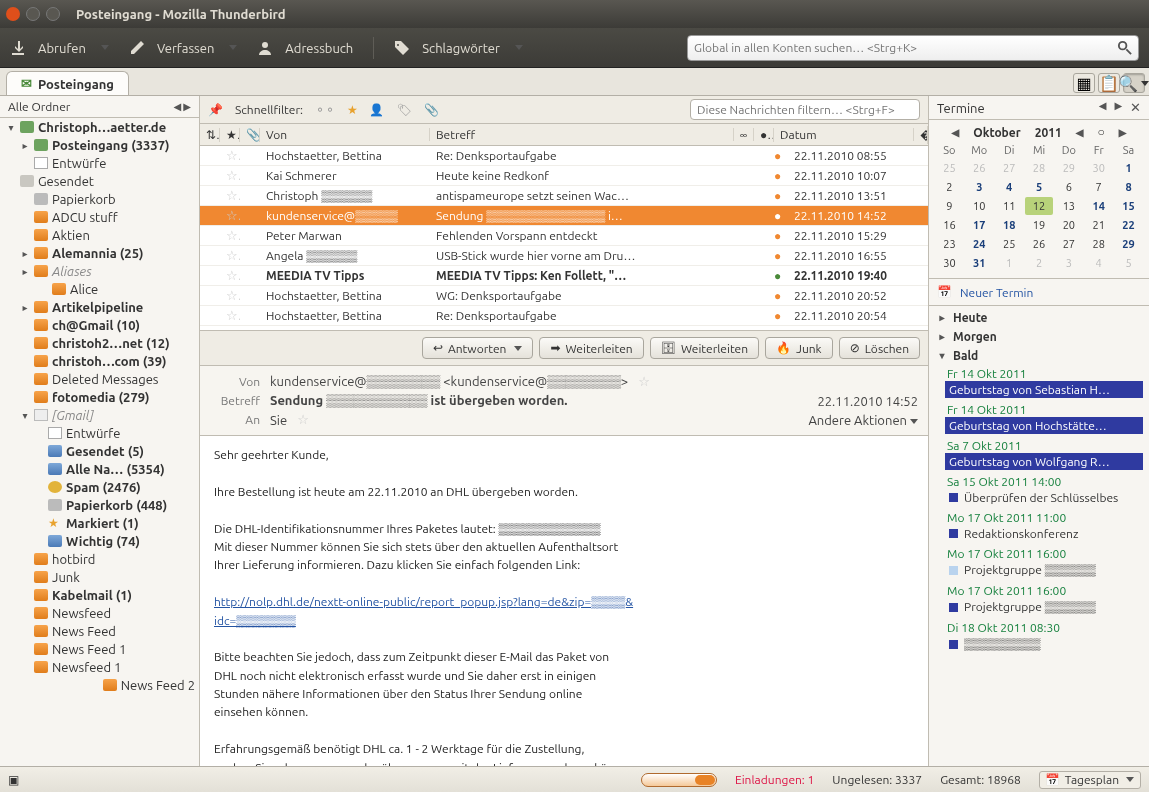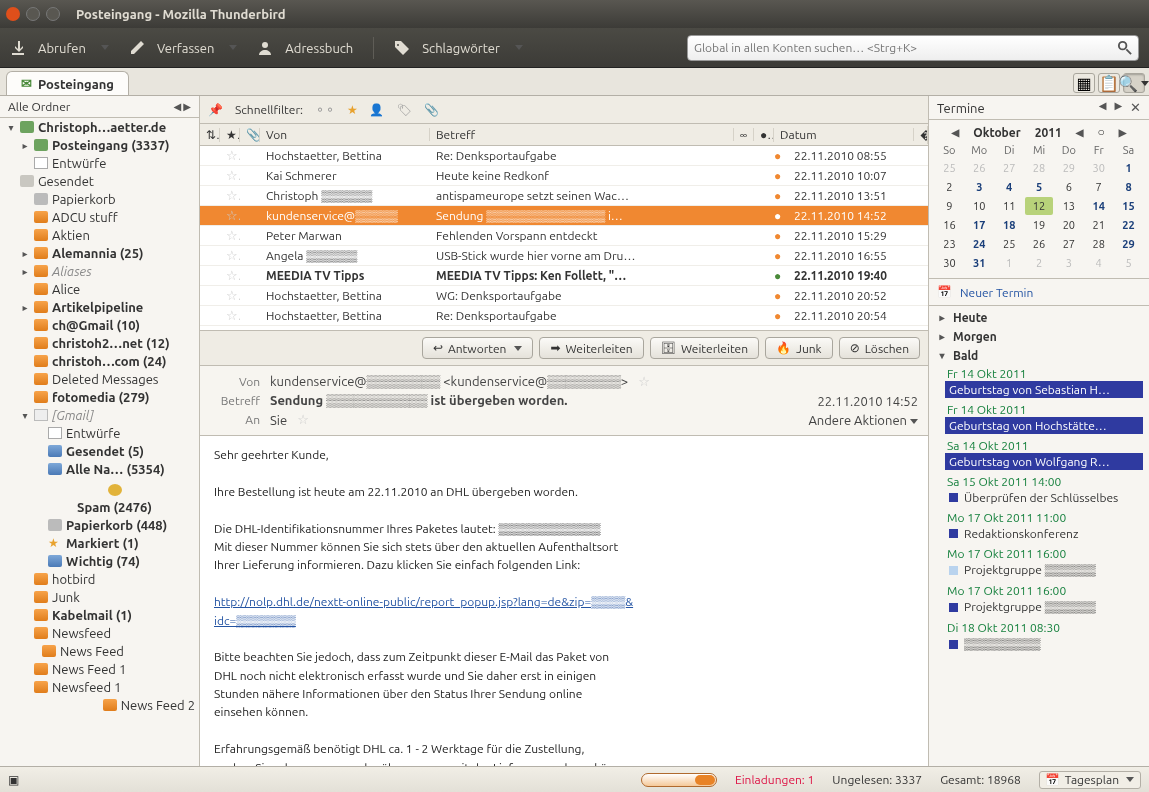--- a/index.html
+++ b/index.html
@@ -198,21 +198,21 @@
         <div class="node" style="padding-left: 20px;">
           <span class="tw">▸</span>
           <span class="fico folder"></span>
           <span class="bold ">Alemannia (25)</span>
         </div>
         <div class="node" style="padding-left: 20px;">
           <span class="tw">▸</span>
           <span class="fico folder"></span>
           <span class="grey">Aliases</span>
         </div>
-        <div class="node" style="padding-left: 20px;">
+        <div class="node" style="padding-left: 20px; margin-left: 18px;">
           <span class="tw"></span>
           <span class="fico folder"></span>
           <span class="">Alice</span>
         </div>
         <div class="node" style="padding-left: 20px;">
           <span class="tw">▸</span>
           <span class="fico folder"></span>
           <span class="bold ">Artikelpipeline</span>
         </div>
         <div class="node" style="padding-left: 20px;">
@@ -221,21 +221,21 @@
           <span class="bold ">ch@Gmail (10)</span>
         </div>
         <div class="node" style="padding-left: 20px;">
           <span class="tw"></span>
           <span class="fico folder"></span>
           <span class="bold ">christoh2…net (12)</span>
         </div>
         <div class="node" style="padding-left: 20px;">
           <span class="tw"></span>
           <span class="fico folder"></span>
-          <span class="bold ">christoh…com (24)</span>
+          <span class="bold ">christoh…com (39)</span>
         </div>
         <div class="node" style="padding-left: 20px;">
           <span class="tw"></span>
           <span class="fico folder"></span>
           <span class="">Deleted Messages</span>
         </div>
         <div class="node" style="padding-left: 20px;">
           <span class="tw"></span>
           <span class="fico folder"></span>
           <span class="bold ">fotomedia (279)</span>
@@ -253,21 +253,21 @@
         <div class="node" style="padding-left: 34px;">
           <span class="tw"></span>
           <span class="fico folder-b"></span>
           <span class="bold ">Gesendet (5)</span>
         </div>
         <div class="node" style="padding-left: 34px;">
           <span class="tw"></span>
           <span class="fico folder-b"></span>
           <span class="bold ">Alle Na… (5354)</span>
         </div>
-        <div class="node" style="padding-left: 34px; flex-direction: column;">
+        <div class="node" style="padding-left: 34px;">
           <span class="tw"></span>
           <span class="fico spam"></span>
           <span class="bold ">Spam (2476)</span>
         </div>
         <div class="node" style="padding-left: 34px;">
           <span class="tw"></span>
           <span class="fico trash"></span>
           <span class="bold ">Papierkorb (448)</span>
         </div>
         <div class="node" style="padding-left: 34px;">
@@ -293,21 +293,21 @@
         <div class="node" style="padding-left: 20px;">
           <span class="tw"></span>
           <span class="fico folder"></span>
           <span class="bold ">Kabelmail (1)</span>
         </div>
         <div class="node" style="padding-left: 20px;">
           <span class="tw"></span>
           <span class="fico folder"></span>
           <span class="">Newsfeed</span>
         </div>
-        <div class="node" style="padding-left: 28px;">
+        <div class="node" style="padding-left: 20px;">
           <span class="tw"></span>
           <span class="fico folder"></span>
           <span class="">News Feed</span>
         </div>
         <div class="node" style="padding-left: 20px;">
           <span class="tw"></span>
           <span class="fico folder"></span>
           <span class="">News Feed 1</span>
         </div>
         <div class="node" style="padding-left: 20px;">
@@ -325,20 +325,21 @@
 
   <div class="center">
     <div class="qfilter">
       <span style="color:#777">📌</span>
       <span>Schnellfilter:</span>
       <span style="color:#999">⚬⚬</span>
       <span style="color:#e8a22e">★</span>
       <span style="color:#999">👤</span>
       <span style="color:#999">🏷</span>
       <span style="color:#999">📎</span>
+      <input placeholder="Diese Nachrichten filtern… &lt;Strg+F&gt;" style="">
     </div>
     <div class="msg-head">
       <div class="col c-th">⇅</div>
       <div class="col c-star">★</div>
       <div class="col c-att">📎</div>
       <div class="col c-from">Von</div>
       <div class="col c-subj">Betreff</div>
       <div class="col c-link">∞</div>
       <div class="col c-dot">●</div>
       <div class="col c-date">Datum</div>
@@ -576,21 +577,21 @@
       <span>Neuer Termin</span>
     </div>
     <div class="agenda" id="agenda">
         <div class="ag-sec"><span class="tw">▸</span>Heute</div>
         <div class="ag-sec"><span class="tw">▸</span>Morgen</div>
         <div class="ag-sec"><span class="tw">▾</span>Bald</div>
         <div class="ag-date">Fr 14 Okt 2011</div>
         <div class="ag-item hi">Geburtstag von Sebastian H…</div>
         <div class="ag-date">Fr 14 Okt 2011</div>
         <div class="ag-item hi">Geburtstag von Hochstätte…</div>
-        <div class="ag-date">Sa 14 Okt 2011</div>
+        <div class="ag-date">Sa 7 Okt 2011</div>
         <div class="ag-item hi">Geburtstag von Wolfgang R…</div>
         <div class="ag-date">Sa 15 Okt 2011 14:00</div>
         <div class="ag-item"><span class="sq" style="background:#2f3aa0"></span>Überprüfen der Schlüsselbes</div>
         <div class="ag-date">Mo 17 Okt 2011 11:00</div>
         <div class="ag-item"><span class="sq" style="background:#2f3aa0"></span>Redaktionskonferenz</div>
         <div class="ag-date">Mo 17 Okt 2011 16:00</div>
         <div class="ag-item"><span class="sq" style="background:#b9d3ee"></span>Projektgruppe ▒▒▒▒▒▒</div>
         <div class="ag-date">Mo 17 Okt 2011 16:00</div>
         <div class="ag-item"><span class="sq" style="background:#2f3aa0"></span>Projektgruppe ▒▒▒▒▒▒</div>
         <div class="ag-date">Di 18 Okt 2011 08:30</div>

